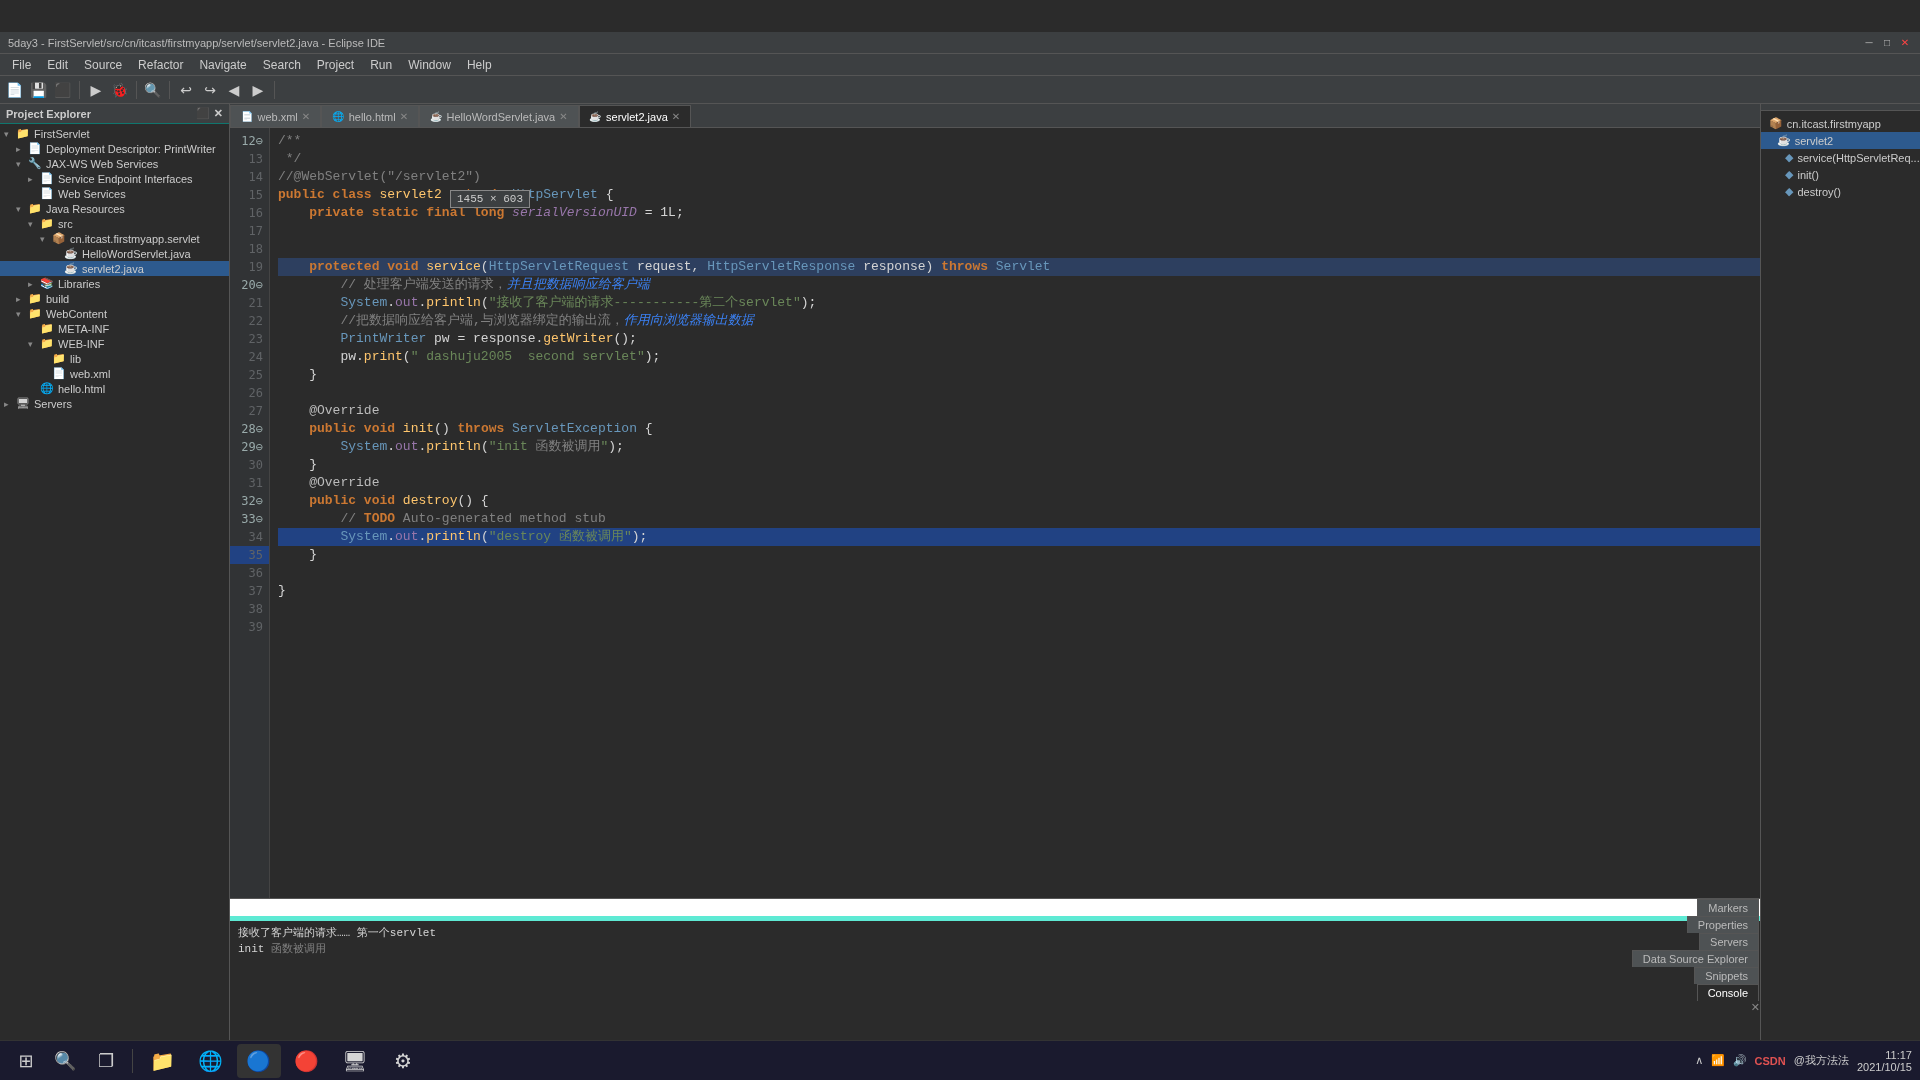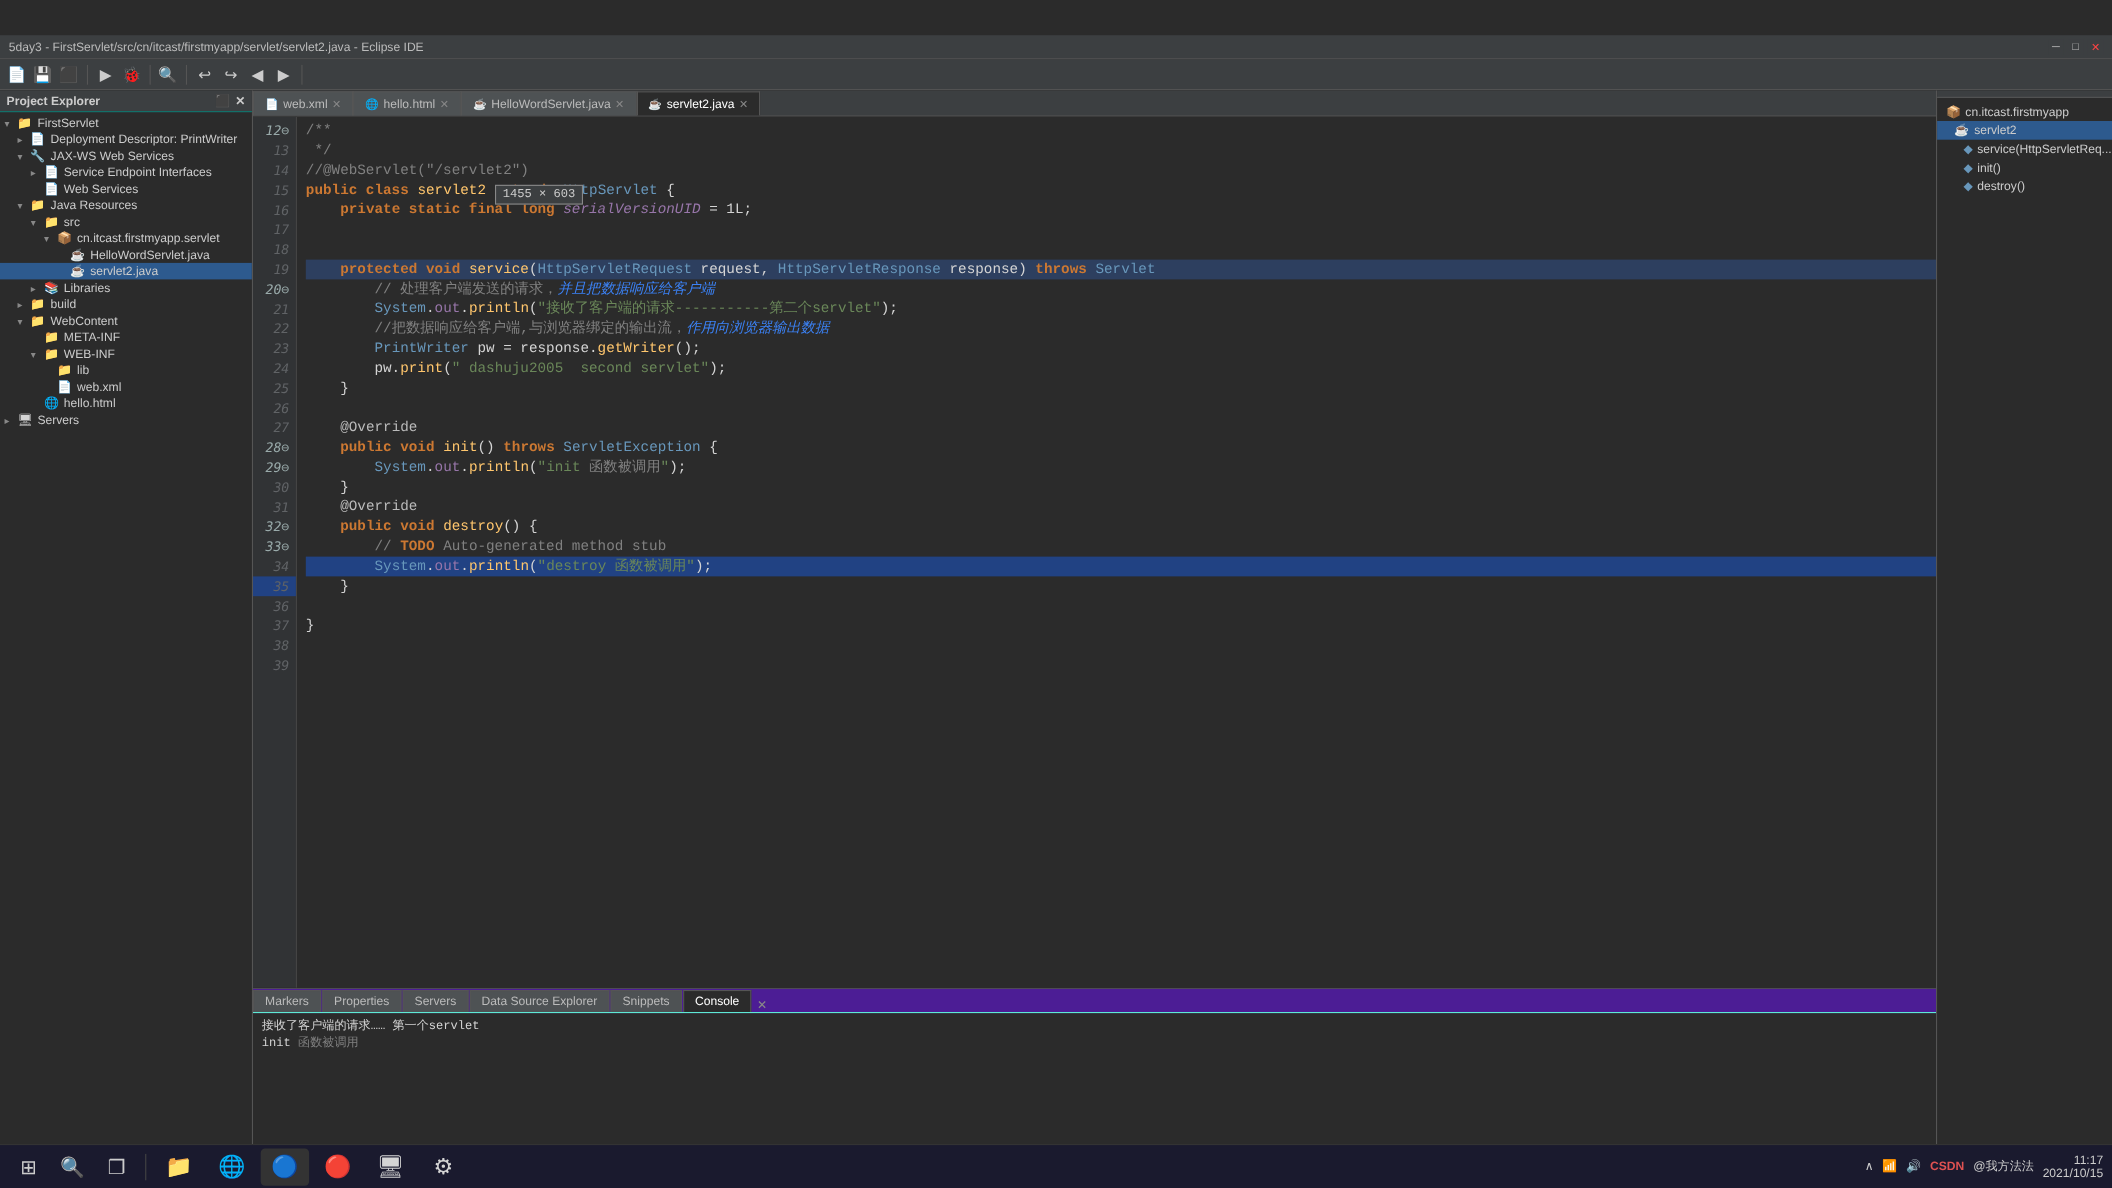--- a/index.html
+++ b/index.html
@@ -133,21 +133,20 @@
       border-right: 1px solid #444;
       flex-shrink: 0;
       user-select: none;
     }
     .line-num {
       height: 18px;
       line-height: 18px;
       padding-right: 6px;
       font-family: monospace;
       font-size: 12px;
-      font-style: italic;
     }
     .line-num.has-marker { color: #9aa; }
     #code-lines {
       flex: 1;
       padding: 4px 0 4px 8px;
     }
     .code-line {
       height: 18px;
       line-height: 18px;
       white-space: pre;
@@ -193,25 +192,26 @@
 
     
     #bottom-panel {
       height: 150px;
       background: #2b2b2b;
       border-top: 1px solid #555;
       display: flex;
       flex-direction: column;
     }
     #bottom-tabs {
-      background: #4c1d95;
+      background: #ffffff;
       height: 22px;
       display: flex;
       align-items: flex-end;
-      border-bottom: 1px solid #5eead4;
+      border-bottom: 5px solid #5eead4;
+      flex-direction: column;
     }
     .bottom-tab {
       padding: 2px 10px;
       font-size: 11px;
       cursor: pointer;
       color: #bbb;
       height: 20px;
       display: flex;
       align-items: center;
       background: #4e5254;
@@ -308,20 +308,32 @@
 
   <div id="title-bar">
     <div style="flex:1;font-size:11px;">5day3 - FirstServlet/src/cn/itcast/firstmyapp/servlet/servlet2.java - Eclipse IDE</div>
     <div class="window-controls">
       <button class="win-btn">─</button>
       <button class="win-btn">□</button>
       <button class="win-btn" style="color:#f44;">✕</button>
     </div>
   </div>
 
+  <div id="menu-bar">
+    <div class="menu-item">File</div>
+    <div class="menu-item">Edit</div>
+    <div class="menu-item">Source</div>
+    <div class="menu-item">Refactor</div>
+    <div class="menu-item">Navigate</div>
+    <div class="menu-item">Search</div>
+    <div class="menu-item">Project</div>
+    <div class="menu-item">Run</div>
+    <div class="menu-item">Window</div>
+    <div class="menu-item">Help</div>
+  </div>
 
   <div id="toolbar">
     <button class="toolbar-btn">📄</button>
     <button class="toolbar-btn">💾</button>
     <button class="toolbar-btn">⬛</button>
     <div class="toolbar-sep"></div>
     <button class="toolbar-btn">▶</button>
     <button class="toolbar-btn">🐞</button>
     <div class="toolbar-sep"></div>
     <button class="toolbar-btn">🔍</button>

